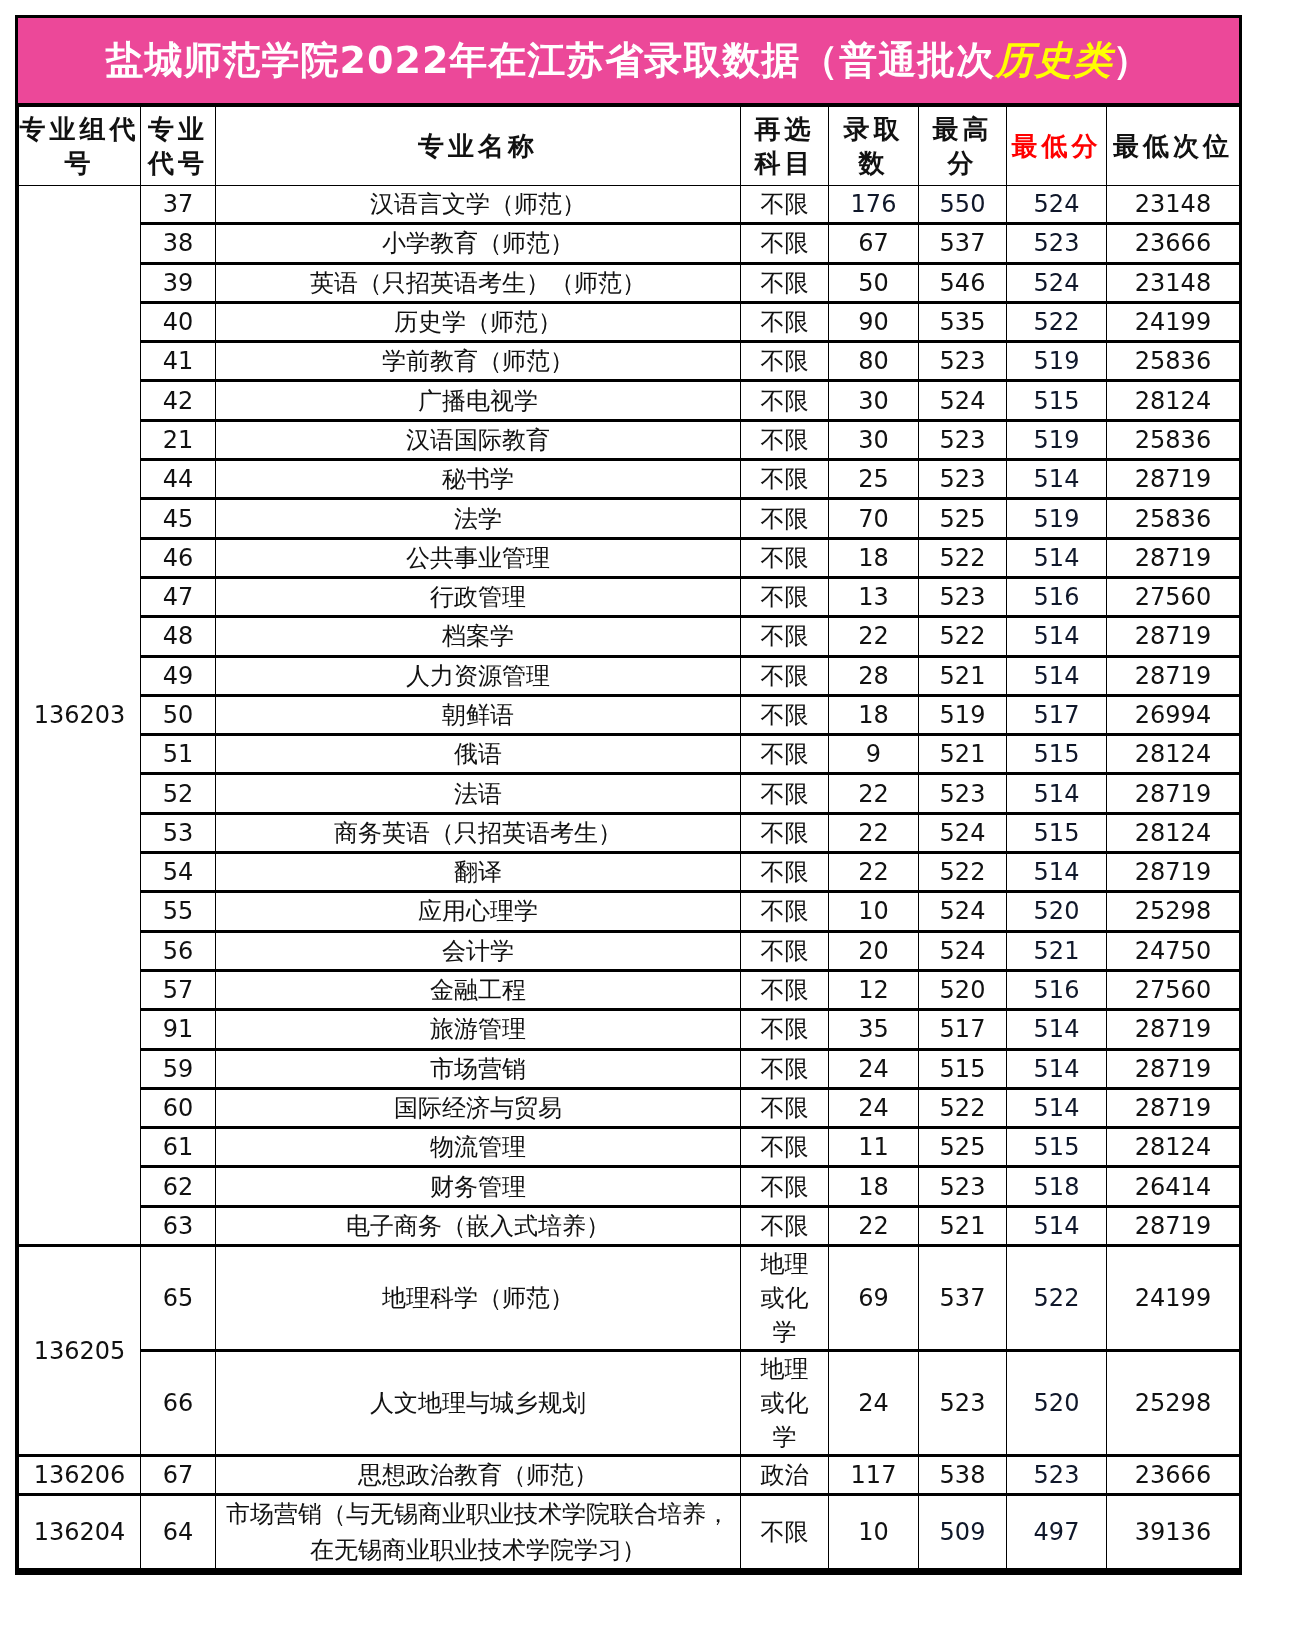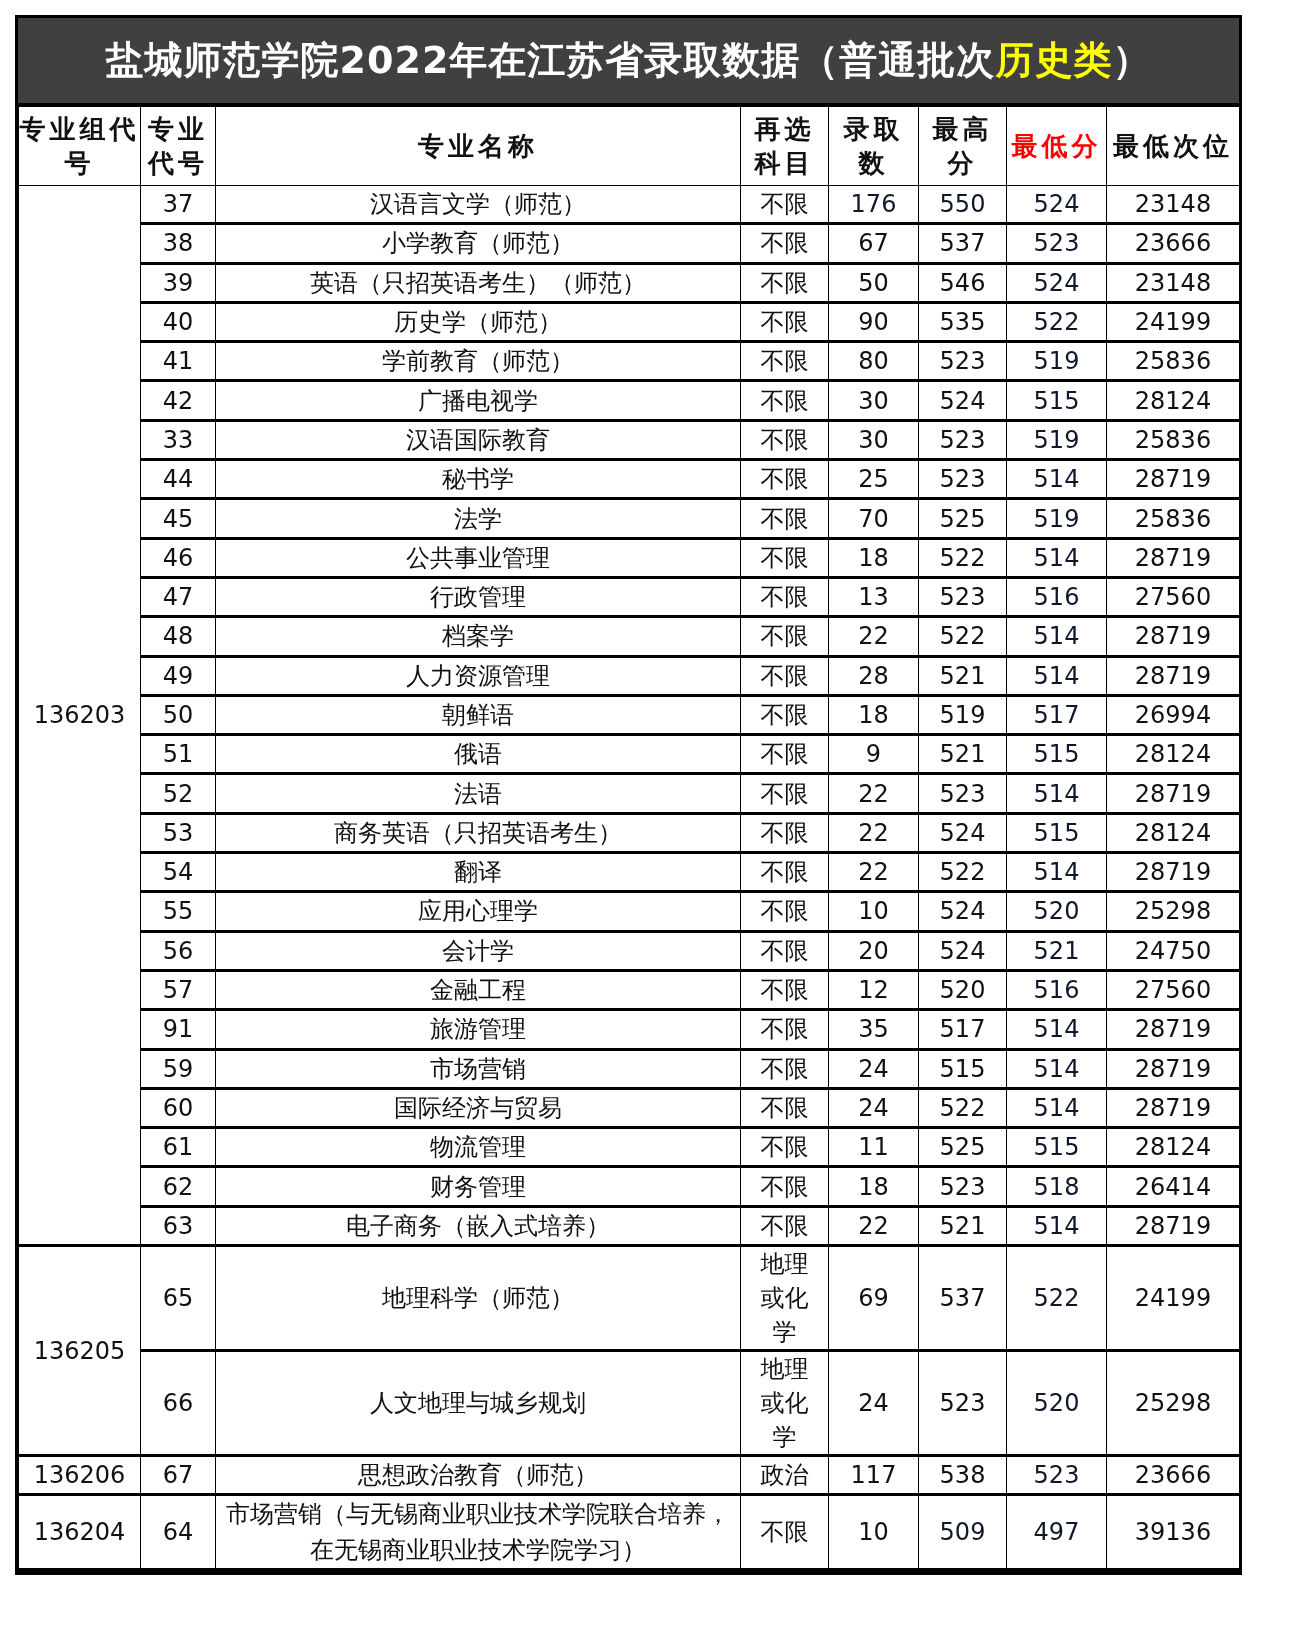--- a/index.html
+++ b/index.html
@@ -1,19 +1,19 @@
 <!DOCTYPE html>
 <html><head>
 <meta charset="utf-8">
 <style>
   html,body{margin:0;padding:0;background:#ffffff;}
   body{width:1294px;height:1632px;position:relative;font-family:"DejaVu Sans","Liberation Sans",sans-serif;}
   .sheet{position:absolute;left:15px;top:15px;width:1227px;border:3px solid #000;border-bottom:4px solid #000;box-sizing:border-box;}
-  .title{height:88px;background:#404040;border-bottom:3px solid #000;display:flex;align-items:center;justify-content:center;color:#fff;font-size:38px;font-weight:bold;letter-spacing:1px;box-sizing:border-box;}
-  .title .hl{color:#FFFF00;}
+  .title{height:88px;background:#ec4899;border-bottom:3px solid #000;display:flex;align-items:center;justify-content:center;color:#fff;font-size:38px;font-weight:bold;letter-spacing:1px;box-sizing:border-box;}
+  .title .hl{color:#FFFF00;font-style:italic;}
   table{border-collapse:collapse;width:100%;table-layout:fixed;}
   td,th{border:1.5px solid #000;text-align:center;vertical-align:middle;padding:0;font-size:24px;color:#111;}
   th{font-weight:bold;font-size:26px;line-height:34px;height:78px;letter-spacing:4px;}
   tr.row td{height:36.3px;line-height:36px;}
   tr.row{border-bottom:3px solid #000;}
   tr.row td{border-bottom:3px solid #000;}
   .red{color:#0f172a;}
   .tall td{height:88px;}
   .tall td.ms{line-height:34px;}
   .last td{height:115px;}
@@ -105,21 +105,21 @@
         <tr class="row">
           <td>42</td>
           <td class="nm">广播电视学</td>
           <td class="ms">不限</td>
           <td>30</td>
           <td>524</td>
           <td class="red">515</td>
           <td>28124</td>
         </tr>
         <tr class="row">
-          <td>33</td>
+          <td>21</td>
           <td class="nm">汉语国际教育</td>
           <td class="ms">不限</td>
           <td>30</td>
           <td>523</td>
           <td class="red">519</td>
           <td>25836</td>
         </tr>
         <tr class="row">
           <td>44</td>
           <td class="nm">秘书学</td>

